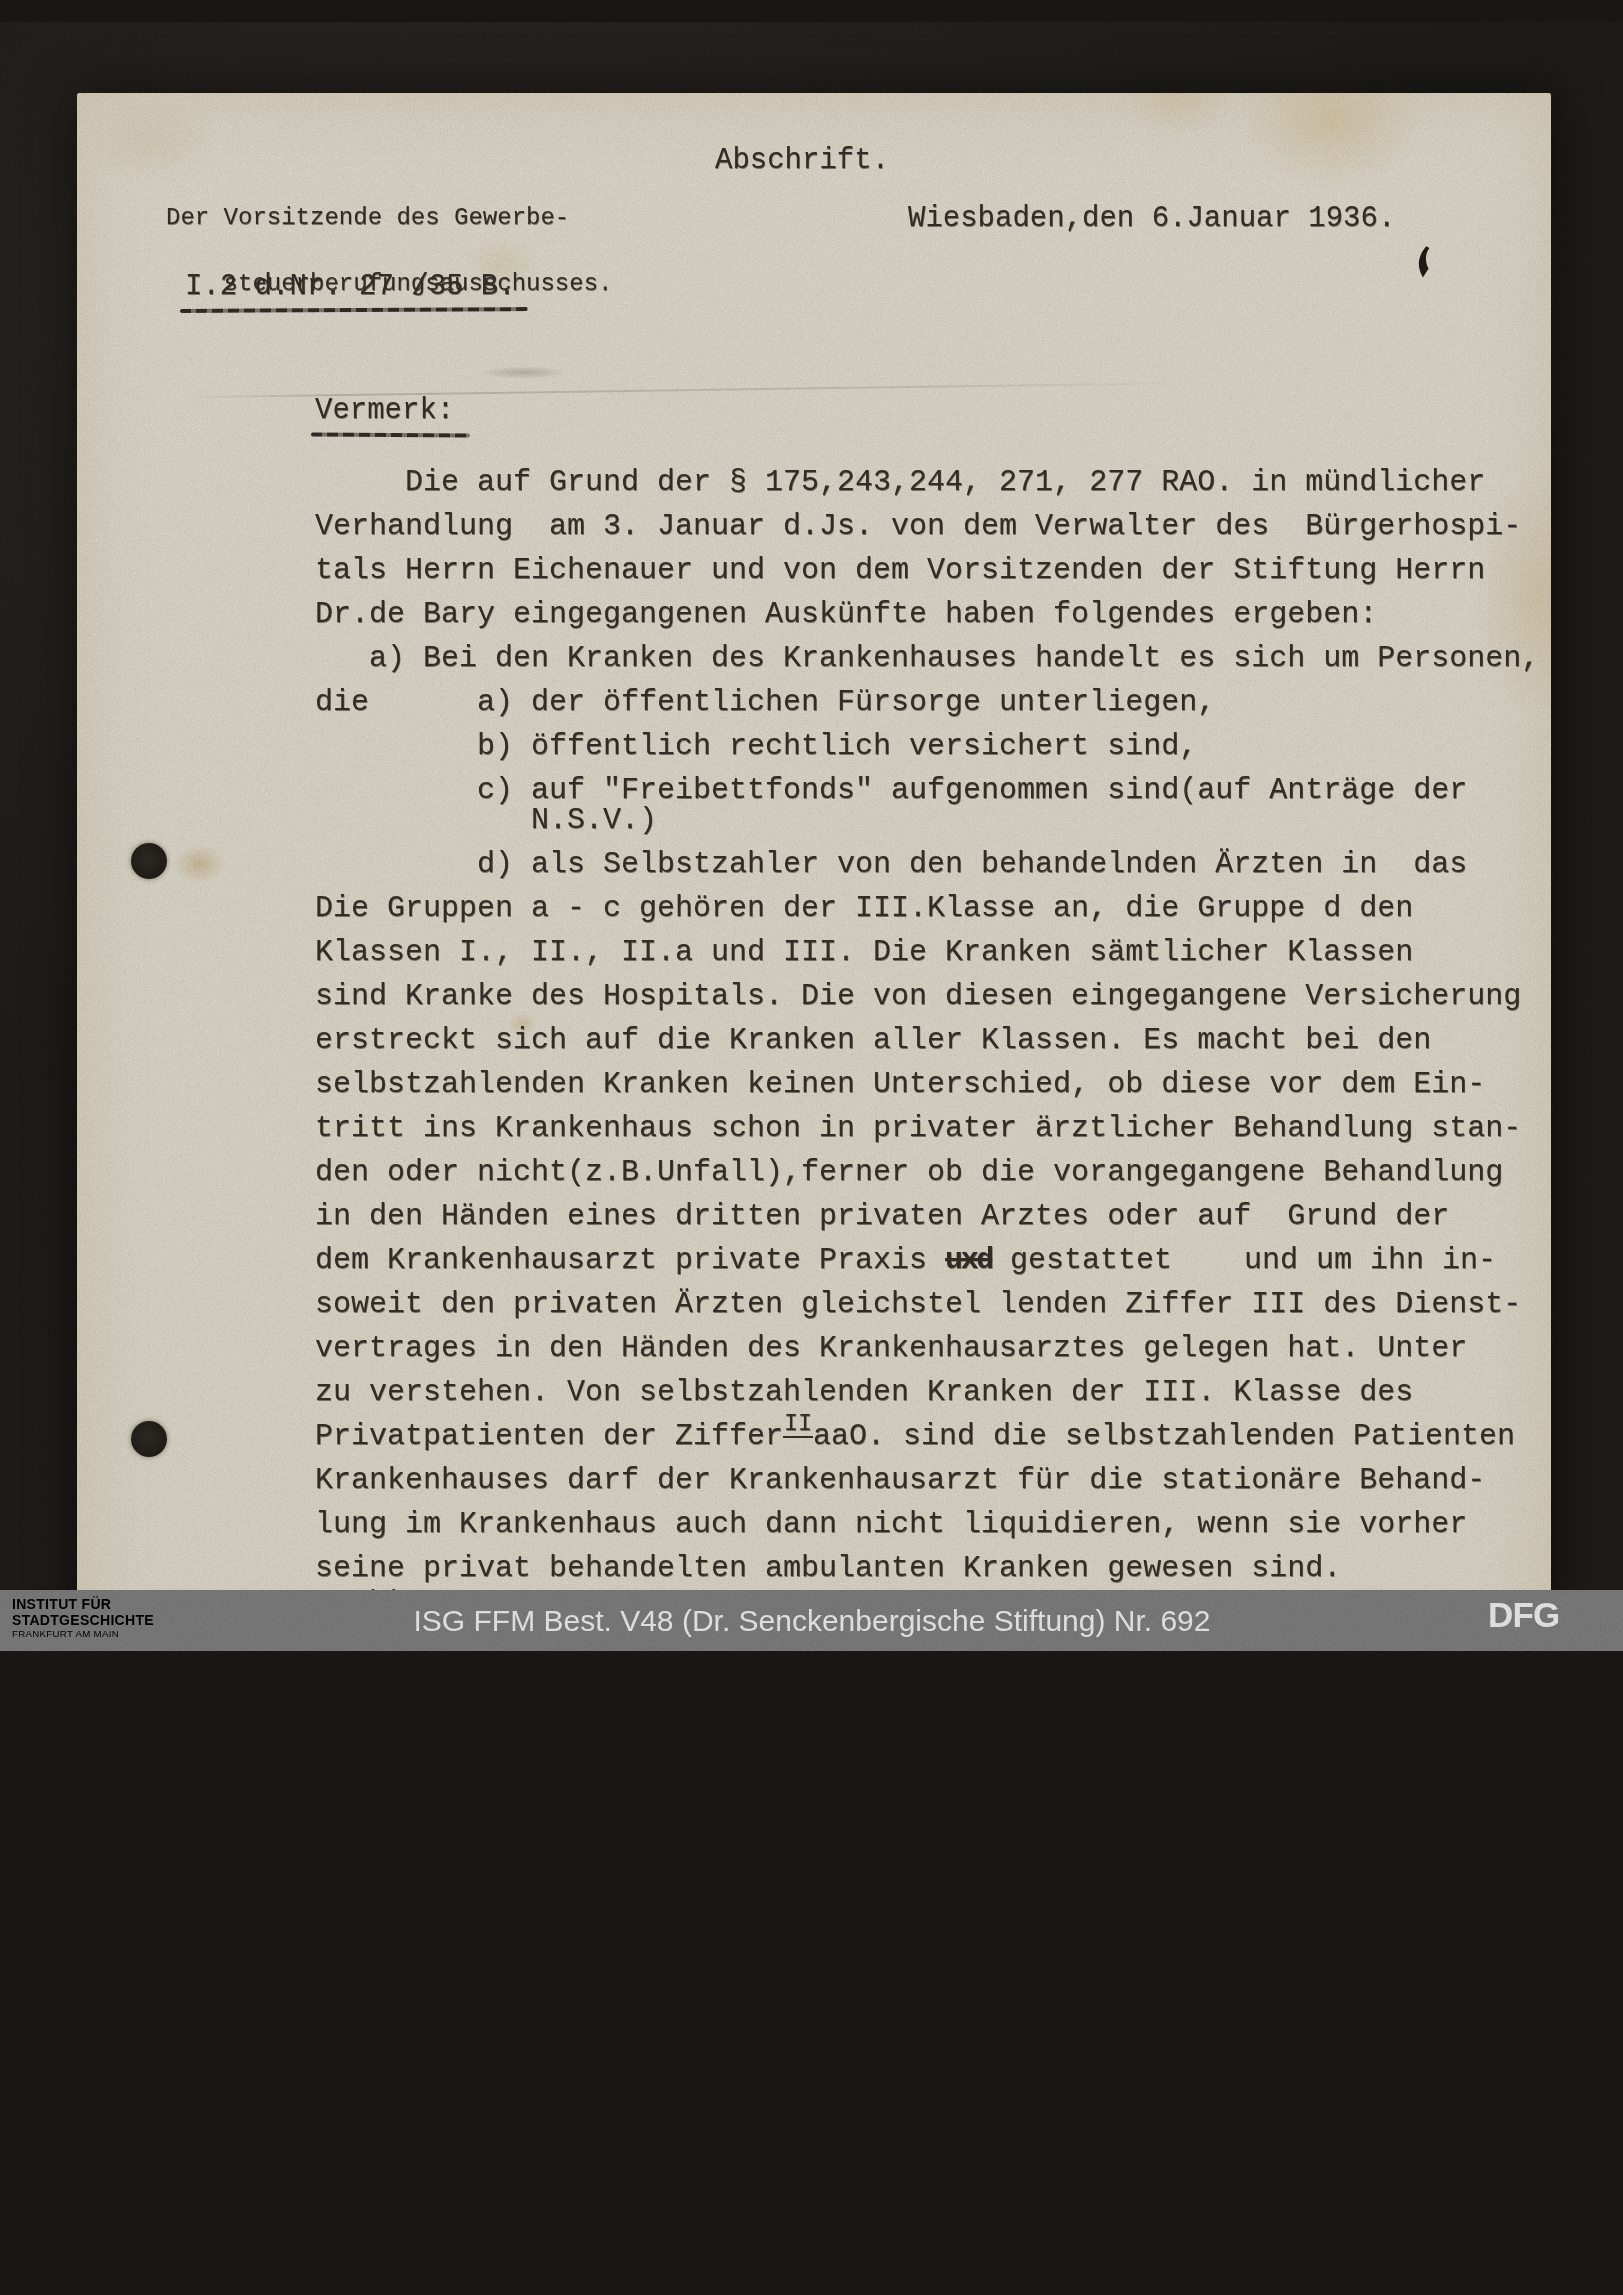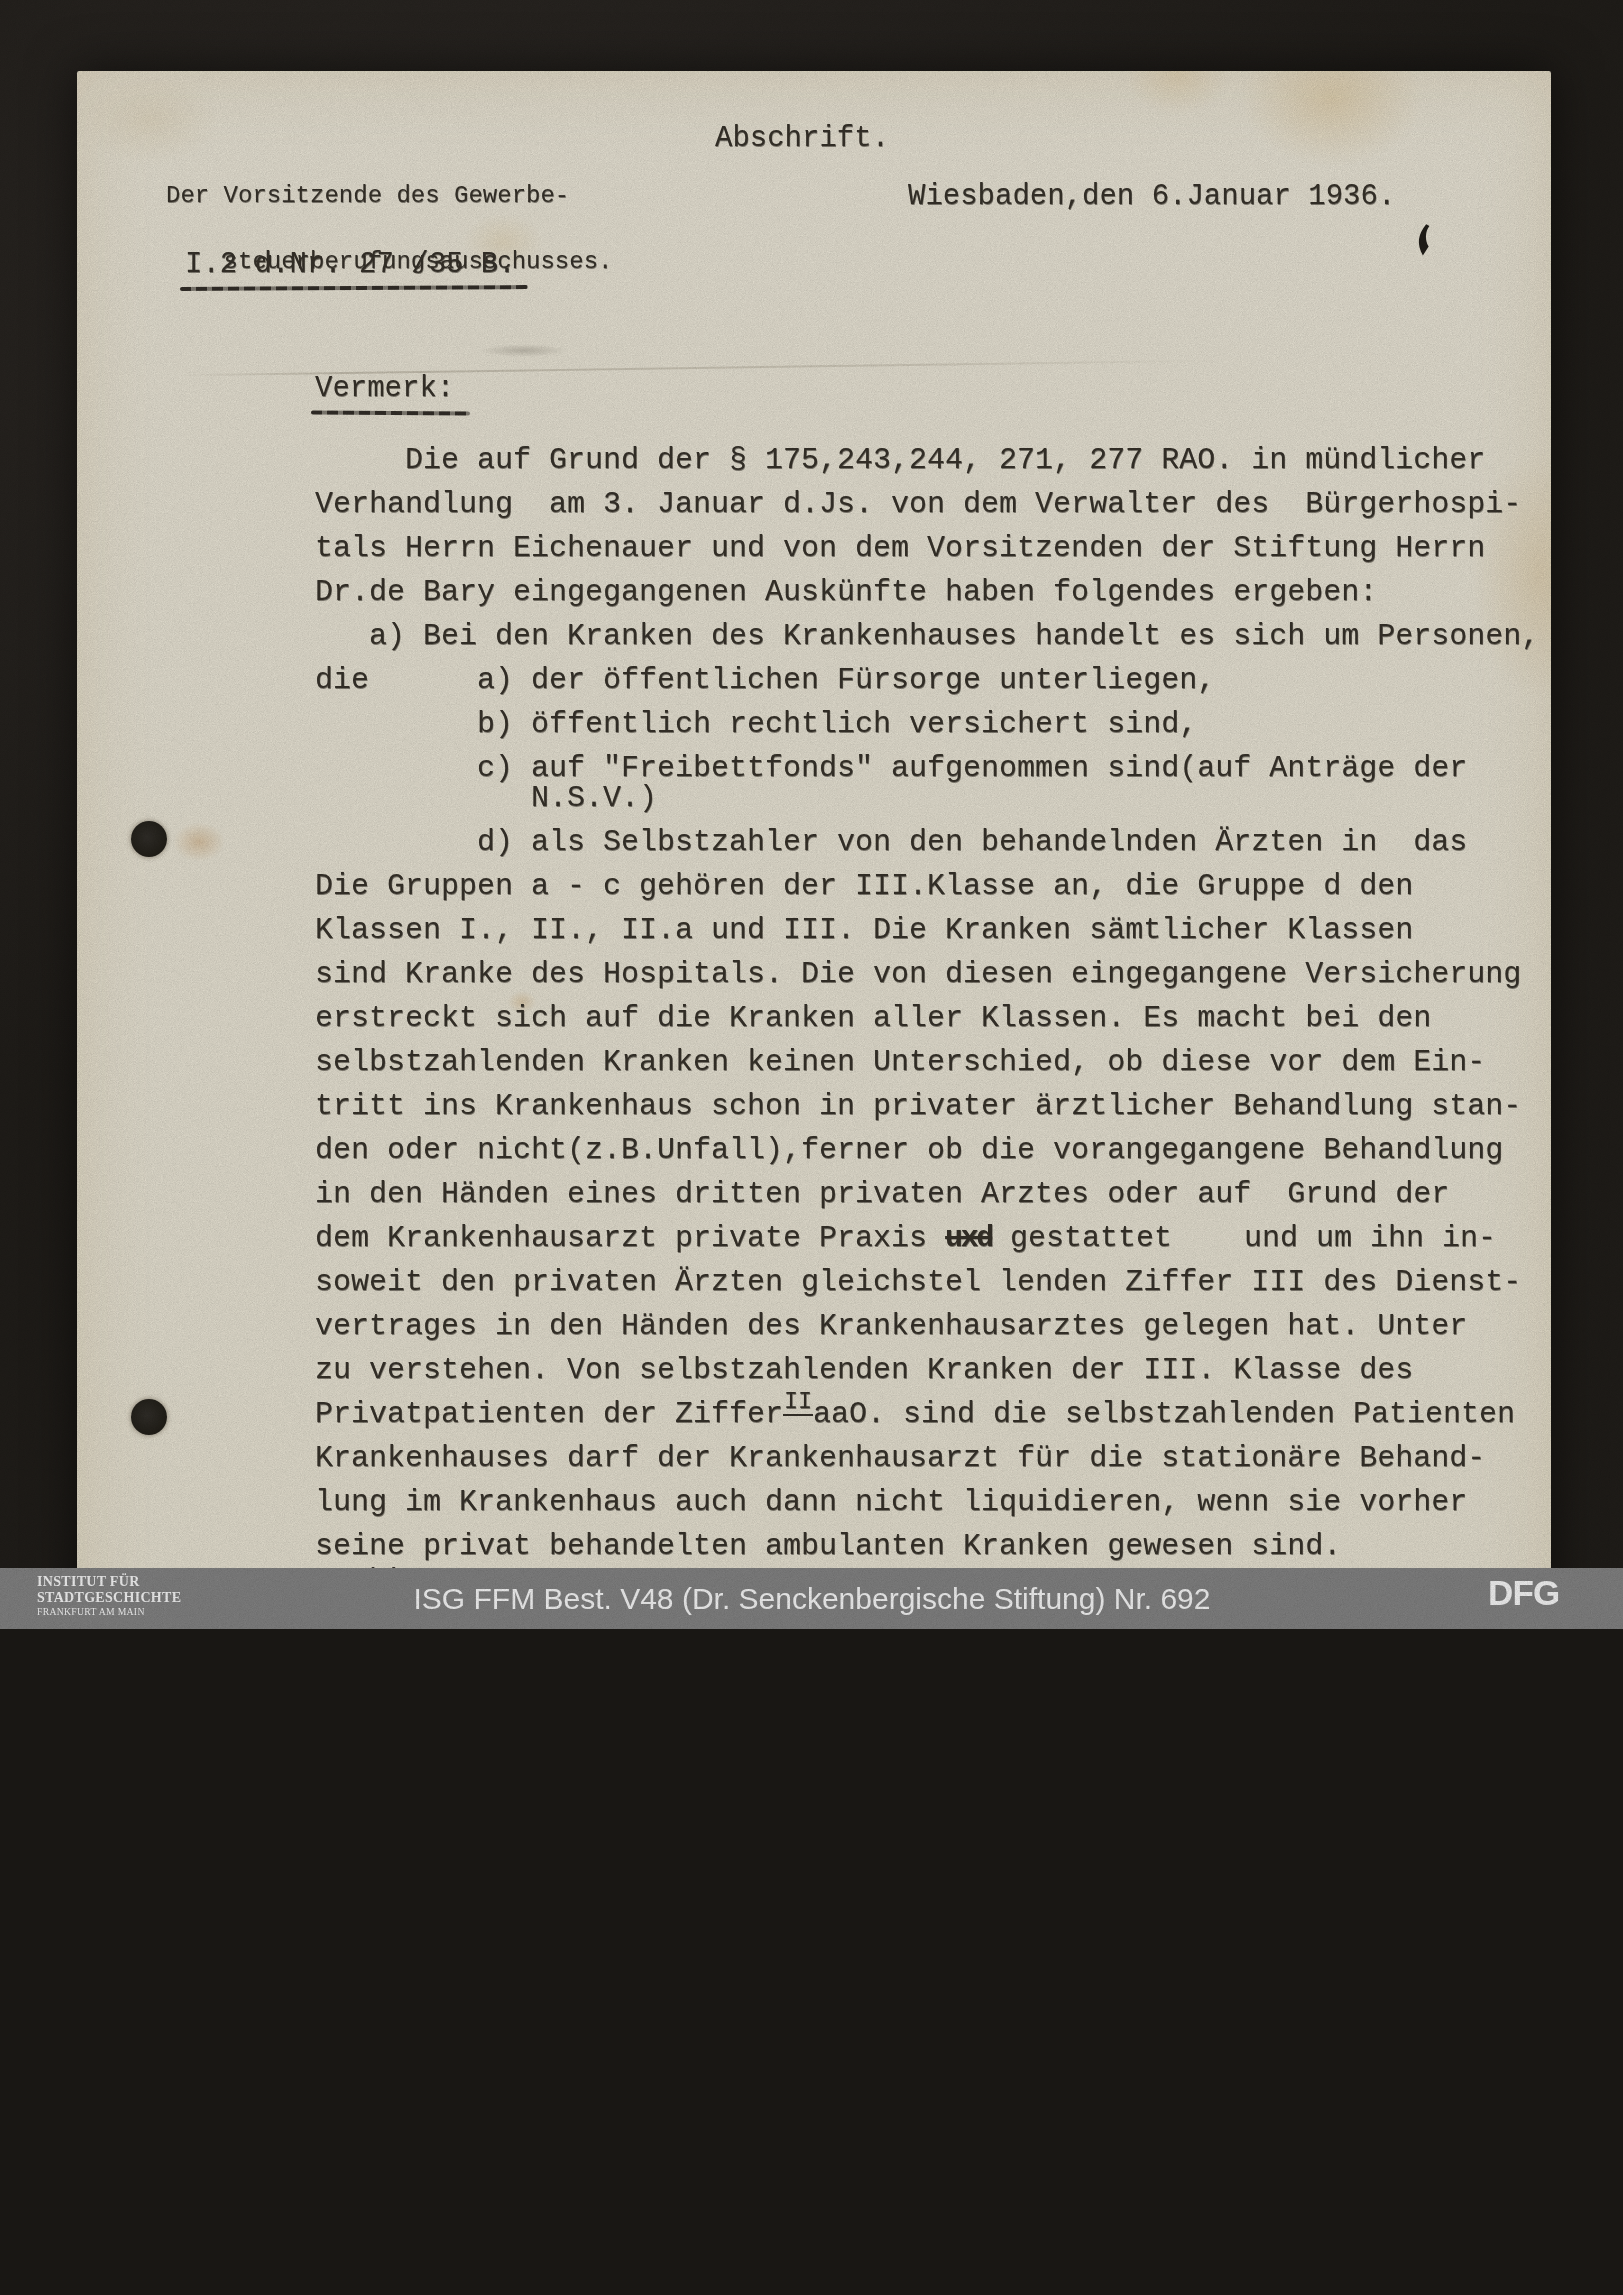--- a/index.html
+++ b/index.html
@@ -1,18 +1,18 @@
 <!DOCTYPE html>
 <html style="font-size:13px"><head>
 <meta charset="utf-8">
 <style>
   html,body{margin:0;padding:0;background:#191714;}
   #canvas{position:relative;width:1624px;height:1629px;overflow:hidden;
     background:radial-gradient(1462px 1137px at 30% 18%, #2e2a26, #221f1b 75%);
-    font-family:"Liberation Sans", sans-serif;}
+    font-family:"Liberation Sans", sans-serif;margin-top:22px;}
   
   #paper{position:absolute;left:77px;top:71px;width:1474px;height:2163px;
     background:linear-gradient(180deg,#f0ebdc 0%, #eee9d9 55%, #ece6d4 100%);
     box-shadow:0 0 49px rgba(0,0,0,.55), inset 0 0 73px rgba(190,162,110,.22);
     border-radius:2.4px;}
   #paper .stains{position:absolute;inset:0;pointer-events:none;background:
     radial-gradient(130px 97px at 1255px 28px, rgba(216,178,110,.30), transparent 70%),
     radial-gradient(73px 57px at 1100px 4px, rgba(216,178,110,.22), transparent 70%),
     radial-gradient(97px 179px at 1462px 503px, rgba(210,175,115,.26), transparent 70%),
     radial-gradient(57px 41px at 426px 171px, rgba(215,185,125,.22), transparent 70%),
@@ -52,21 +52,21 @@
     border-bottom:2.4px solid #39342c;padding:0 0.8px;}
   .sup-b{display:inline-block;transform:translateY(-12px);}
   #signature{left:875px;top:1804px;font-size:30px;}
   
   #page-number{position:absolute;left:1046px;top:2027px;font-family:"DejaVu Serif",serif;
     font-style:italic;font-size:50px;color:#75736b;transform:rotate(8deg);}
   #paraph-svg{position:absolute;left:1413px;top:1957px;}
   #ink-hook{position:absolute;left:1413px;top:221px;}
   
   #footer{position:absolute;left:0;bottom:0;width:1624px;height:61px;background:#878787;}
-  #institute{position:absolute;left:37px;top:6.5px;color:#ffffff;line-height:1;font-family:Liberation Serif, serif;}
+  #institute{position:absolute;left:12px;top:6.5px;color:#000000;line-height:1;}
   #institute .b{font-weight:700;font-size:14px;letter-spacing:0.3px;margin-bottom:2.4px;}
   #institute .s{font-weight:400;font-size:9.7px;letter-spacing:0.3px;margin-top:1.6px;}
   #footer-ref{position:absolute;left:0;top:0;width:1624px;height:61px;line-height:61px;
     text-align:center;color:#ffffff;font-size:30px;font-weight:400;}
   #dfg-logo{position:absolute;left:1488px;top:4.9px;color:#ffffff;font-weight:900;
     font-size:35px;letter-spacing:-0.8px;font-family:"Liberation Sans",sans-serif;}
   .grain{position:absolute;left:0;top:0;pointer-events:none;}
 </style>
 </head>
 <body>

